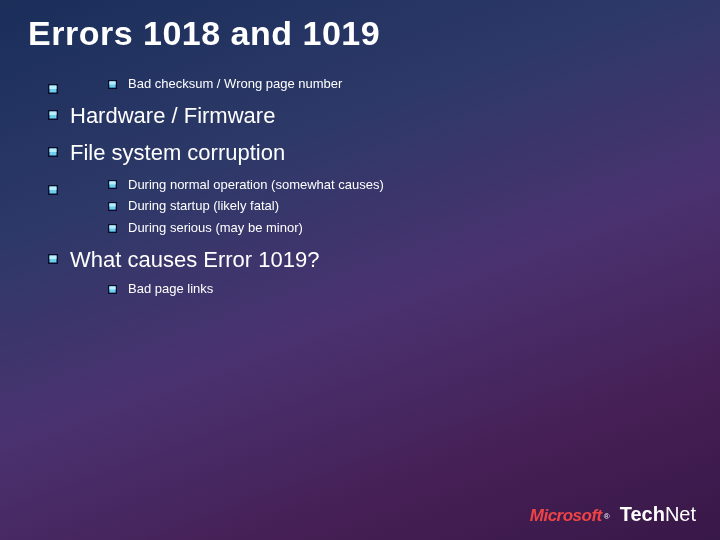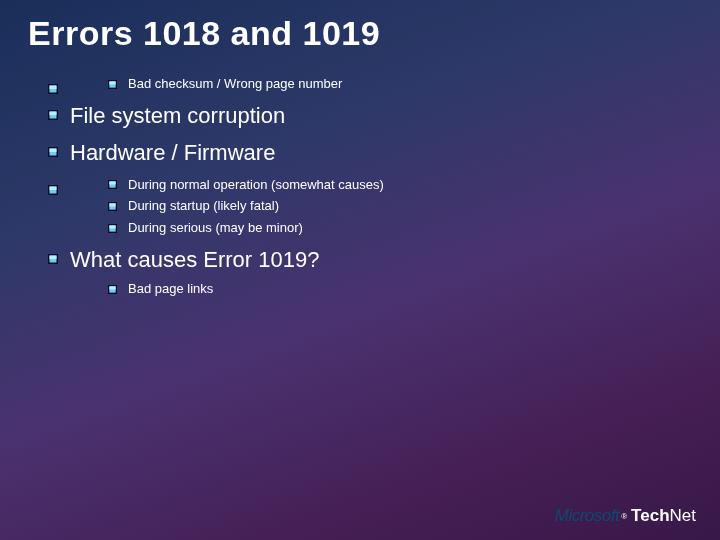--- a/index.html
+++ b/index.html
@@ -58,31 +58,31 @@
     position: absolute;
     right: 24px;
     bottom: 14px;
     display: flex;
     align-items: baseline;
     gap: 2px;
   }
   .ms {
     font-family: Arial, Helvetica, sans-serif;
     font-style: italic;
-    font-weight: normal;
+    font-weight: bold;
     font-size: 17px;
-    color: #0c4a6e;
+    color: #ef4444;
     letter-spacing: -0.5px;
   }
   .tn {
     font-family: Arial, Helvetica, sans-serif;
     font-weight: bold;
-    font-size: 17px;
+    font-size: 20px;
     color: #fff;
-    margin-left: 2px;
+    margin-left: 8px;
     text-align: right;
   }
   .tn .net { font-weight: normal; }
   .reg { font-size: 8px; vertical-align: top; position: relative; top: -2px; }
 </style>
 </head>
 <body>
 
 <div class="slide">
   <h1 class="title">Errors 1018 and 1019</h1>
@@ -112,32 +112,32 @@
     </li>
 
     <li>
       <span class="bullet">
         <svg viewBox="0 0 10 10">
             <rect x="0" y="0" width="10" height="10" fill="#0a0a2a"></rect>
             <rect x="1.5" y="1.5" width="7" height="7" fill="#6bd0f0"></rect>
             <rect x="1.5" y="1.5" width="7" height="3.5" fill="#b8eef8"></rect>
           </svg>
       </span>
+      <span>Hardware / Firmware</span>
+    </li>
+
+    <li>
+      <span class="bullet">
+        <svg viewBox="0 0 10 10">
+            <rect x="0" y="0" width="10" height="10" fill="#0a0a2a"></rect>
+            <rect x="1.5" y="1.5" width="7" height="7" fill="#6bd0f0"></rect>
+            <rect x="1.5" y="1.5" width="7" height="3.5" fill="#b8eef8"></rect>
+          </svg>
+      </span>
       <span>File system corruption</span>
-    </li>
-
-    <li>
-      <span class="bullet">
-        <svg viewBox="0 0 10 10">
-            <rect x="0" y="0" width="10" height="10" fill="#0a0a2a"></rect>
-            <rect x="1.5" y="1.5" width="7" height="7" fill="#6bd0f0"></rect>
-            <rect x="1.5" y="1.5" width="7" height="3.5" fill="#b8eef8"></rect>
-          </svg>
-      </span>
-      <span>Hardware / Firmware</span>
     </li>
 
     <li>
       <span class="bullet">
         <svg viewBox="0 0 10 10">
             <rect x="0" y="0" width="10" height="10" fill="#0a0a2a"></rect>
             <rect x="1.5" y="1.5" width="7" height="7" fill="#6bd0f0"></rect>
             <rect x="1.5" y="1.5" width="7" height="3.5" fill="#b8eef8"></rect>
           </svg>
       </span>

